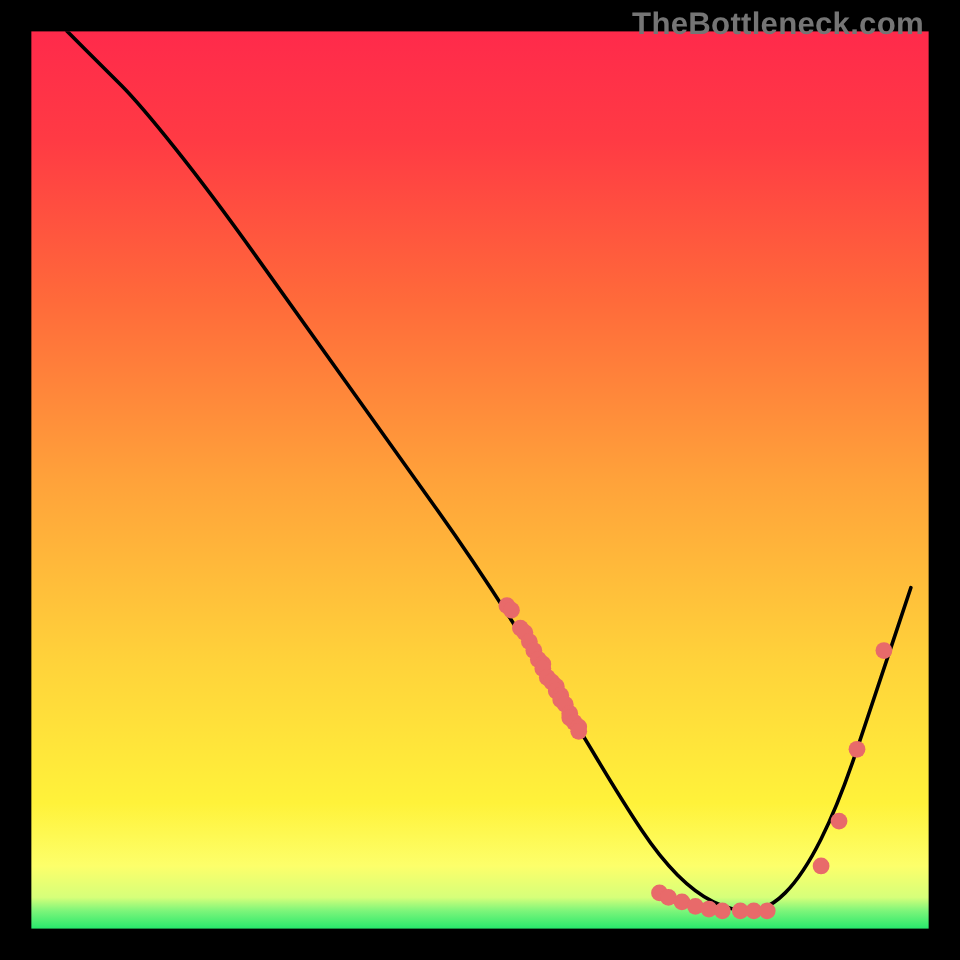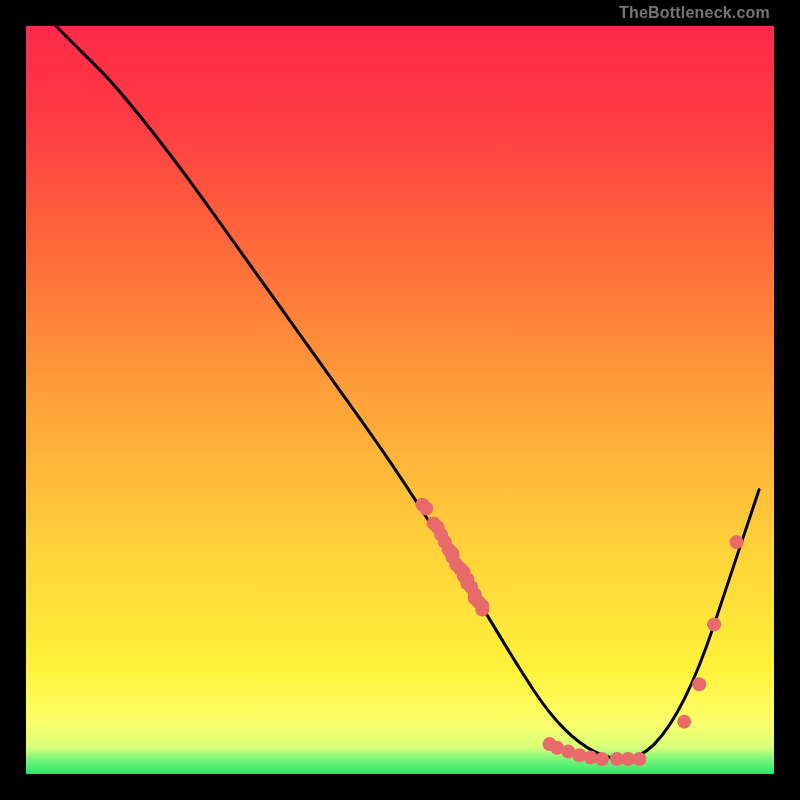--- a/index.html
+++ b/index.html
@@ -16,21 +16,21 @@
     top: 26px;
     width: 748px;
     height: 748px;
     background: #000;
   }
   .watermark {
     position: absolute;
     top: 4px;
     right: 30px;
     color: #757575;
-    font-size: 16px;
+    font-size: 26px;
     font-weight: bold;
     letter-spacing: 0.2px;
   }
   svg { display: block; }
 </style>
 </head>
 <body>
 
 <div class="frame">
   <svg id="chart-svg" width="748" height="748" viewBox="0 0 748 748">

